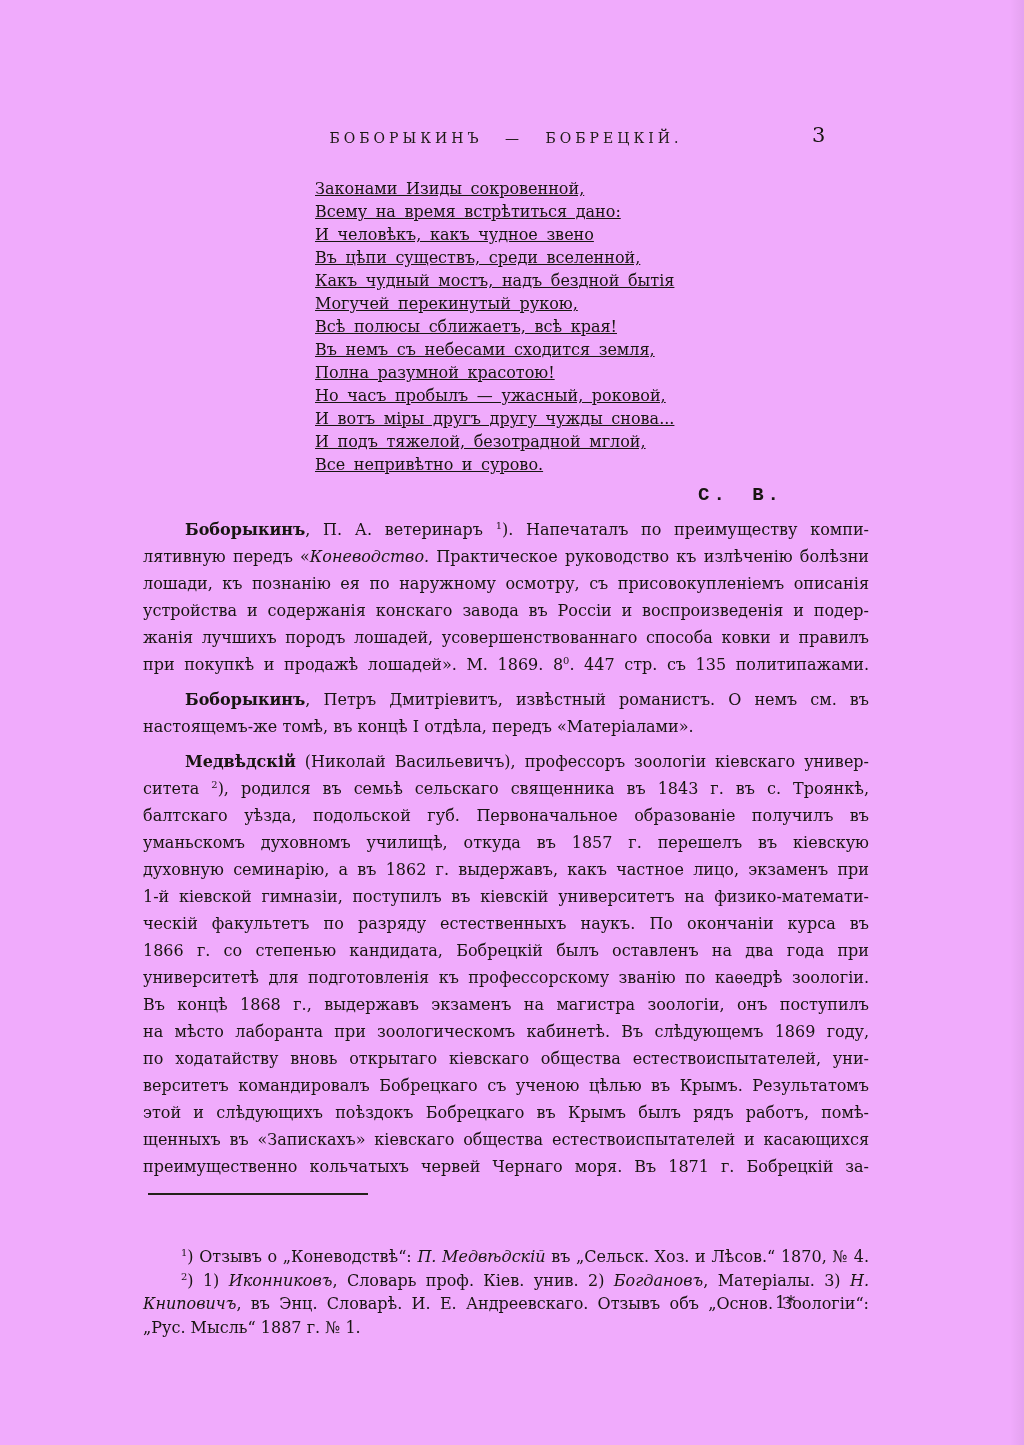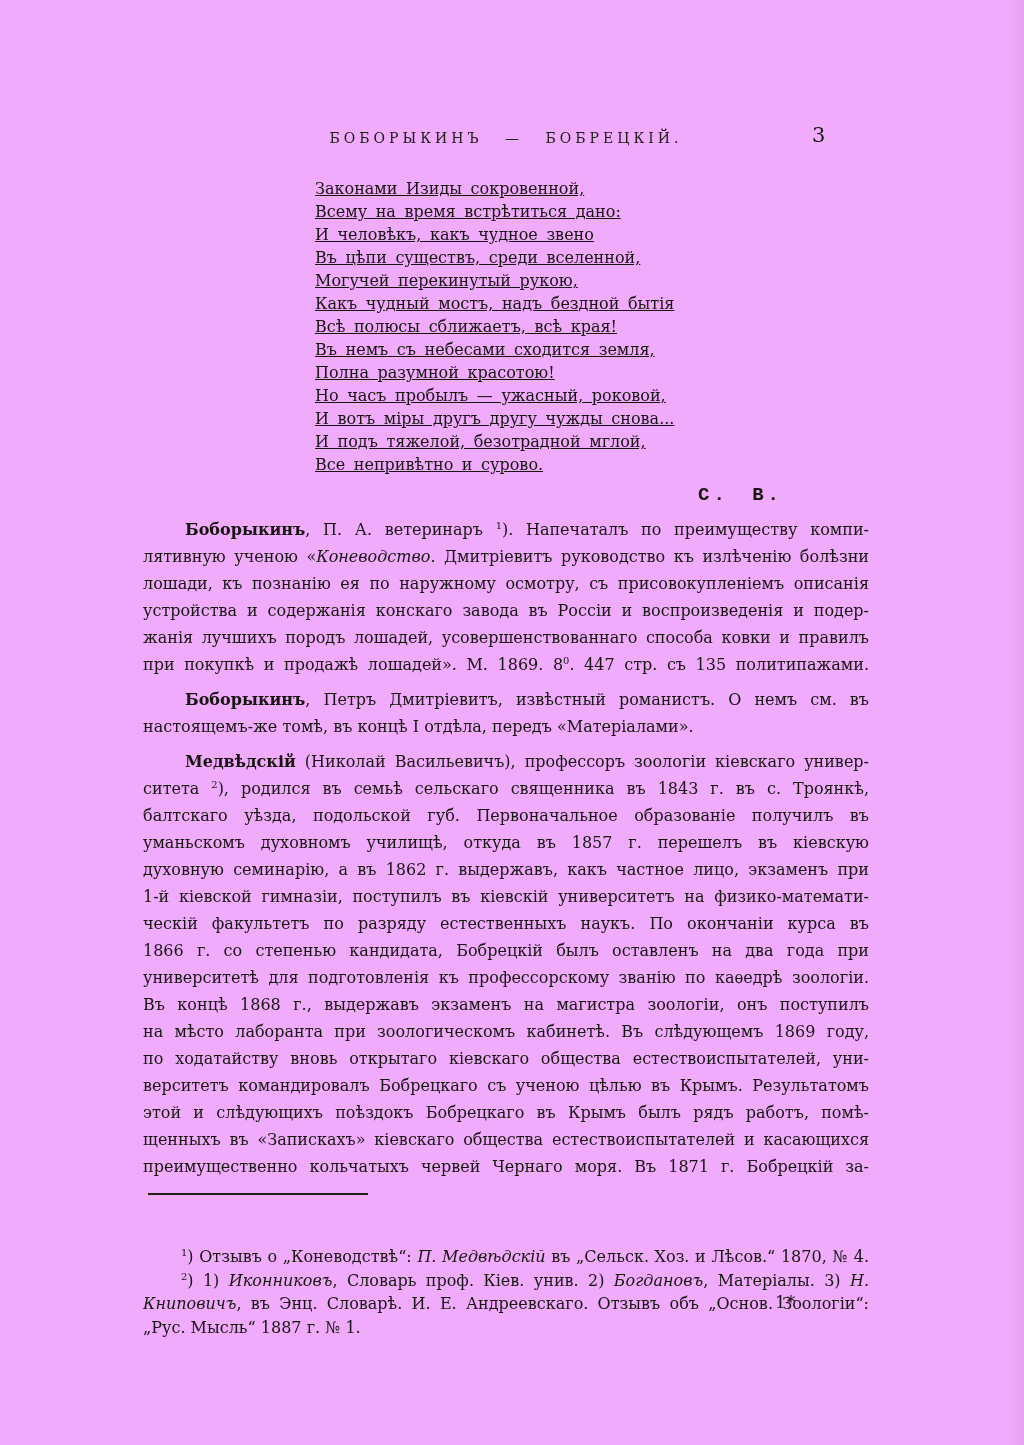--- a/index.html
+++ b/index.html
@@ -118,37 +118,37 @@
 
   <div class="running-head">БОБОРЫКИНЪ — БОБРЕЦКІЙ.</div>
 
   <div class="page-number">3</div>
 
   <div class="poem">
       <div class="poem-line">Законами Изиды сокровенной,</div>
       <div class="poem-line">Всему на время встрѣтиться дано:</div>
       <div class="poem-line">И человѣкъ, какъ чудное звено</div>
       <div class="poem-line">Въ цѣпи существъ, среди вселенной,</div>
+      <div class="poem-line">Какъ чудный мостъ, надъ бездной бытія</div>
       <div class="poem-line">Могучей перекинутый рукою,</div>
-      <div class="poem-line">Какъ чудный мостъ, надъ бездной бытія</div>
       <div class="poem-line">Всѣ полюсы сближаетъ, всѣ края!</div>
       <div class="poem-line">Въ немъ съ небесами сходится земля,</div>
       <div class="poem-line">Полна разумной красотою!</div>
       <div class="poem-line">Но часъ пробылъ — ужасный, роковой,</div>
       <div class="poem-line">И вотъ міры другъ другу чужды снова...</div>
       <div class="poem-line">И подъ тяжелой, безотрадной мглой,</div>
       <div class="poem-line">Все непривѣтно и сурово.</div>
     </div>
 
   <div class="poem-signature">С. В.</div>
 
   <div class="entries">
       <div class="para">
         <div class="tline ind"><span class="bold">Боборыкинъ</span><span>, П. А. ветеринаръ </span><span class="sup">1</span><span>). Напечаталъ по преимуществу компи-</span></div>
-        <div class="tline"><span>лятивную ученою «</span><span class="ital">Коневодство.</span><span> Дмитріевитъ руководство къ излѣченію болѣзни</span></div>
+        <div class="tline"><span>лятивную передъ «</span><span class="ital">Коневодство.</span><span> Практическое руководство къ излѣченію болѣзни</span></div>
         <div class="tline"><span>лошади, къ познанію ея по наружному осмотру, съ присовокупленіемъ описанія</span></div>
         <div class="tline"><span>устройства и содержанія конскаго завода въ Россіи и воспроизведенія и подер-</span></div>
         <div class="tline"><span>жанія лучшихъ породъ лошадей, усовершенствованнаго способа ковки и правилъ</span></div>
         <div class="tline"><span>при покупкѣ и продажѣ лошадей». М. 1869. 8</span><span class="sup">0</span><span>. 447 стр. съ 135 политипажами.</span></div>
       </div>
       <div class="para">
         <div class="tline ind"><span class="bold">Боборыкинъ</span><span>, Петръ Дмитріевитъ, извѣстный романистъ. О немъ см. въ</span></div>
         <div class="tline noj"><span>настоящемъ-же томѣ, въ концѣ I отдѣла, передъ «Матеріалами».</span></div>
       </div>
       <div class="para">

